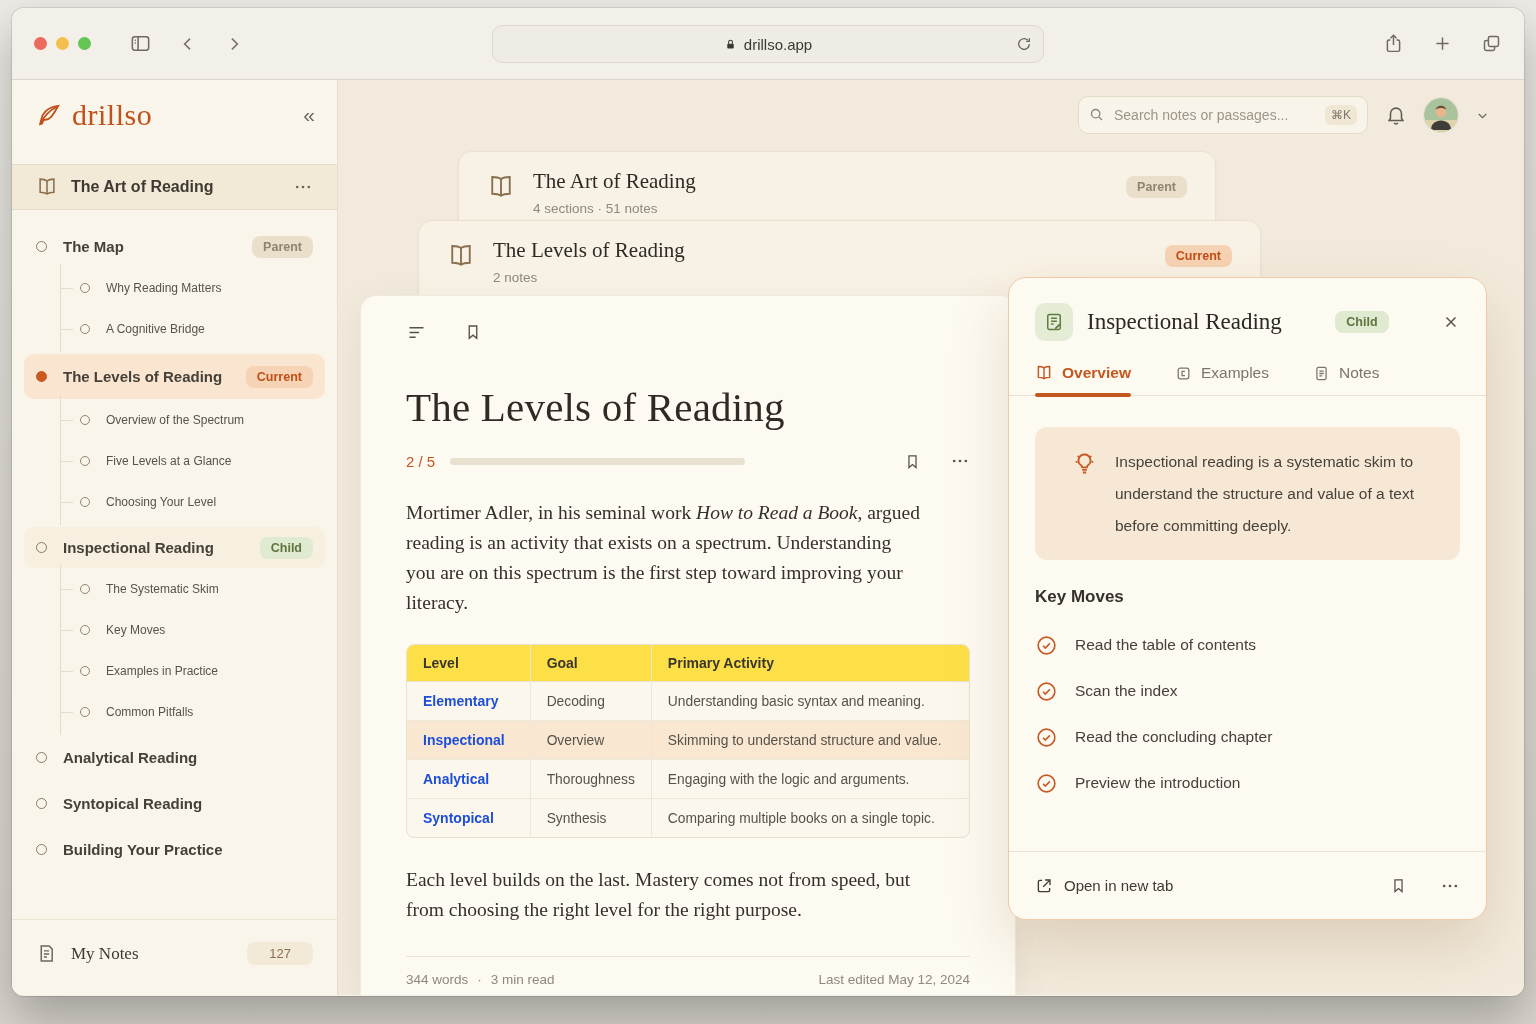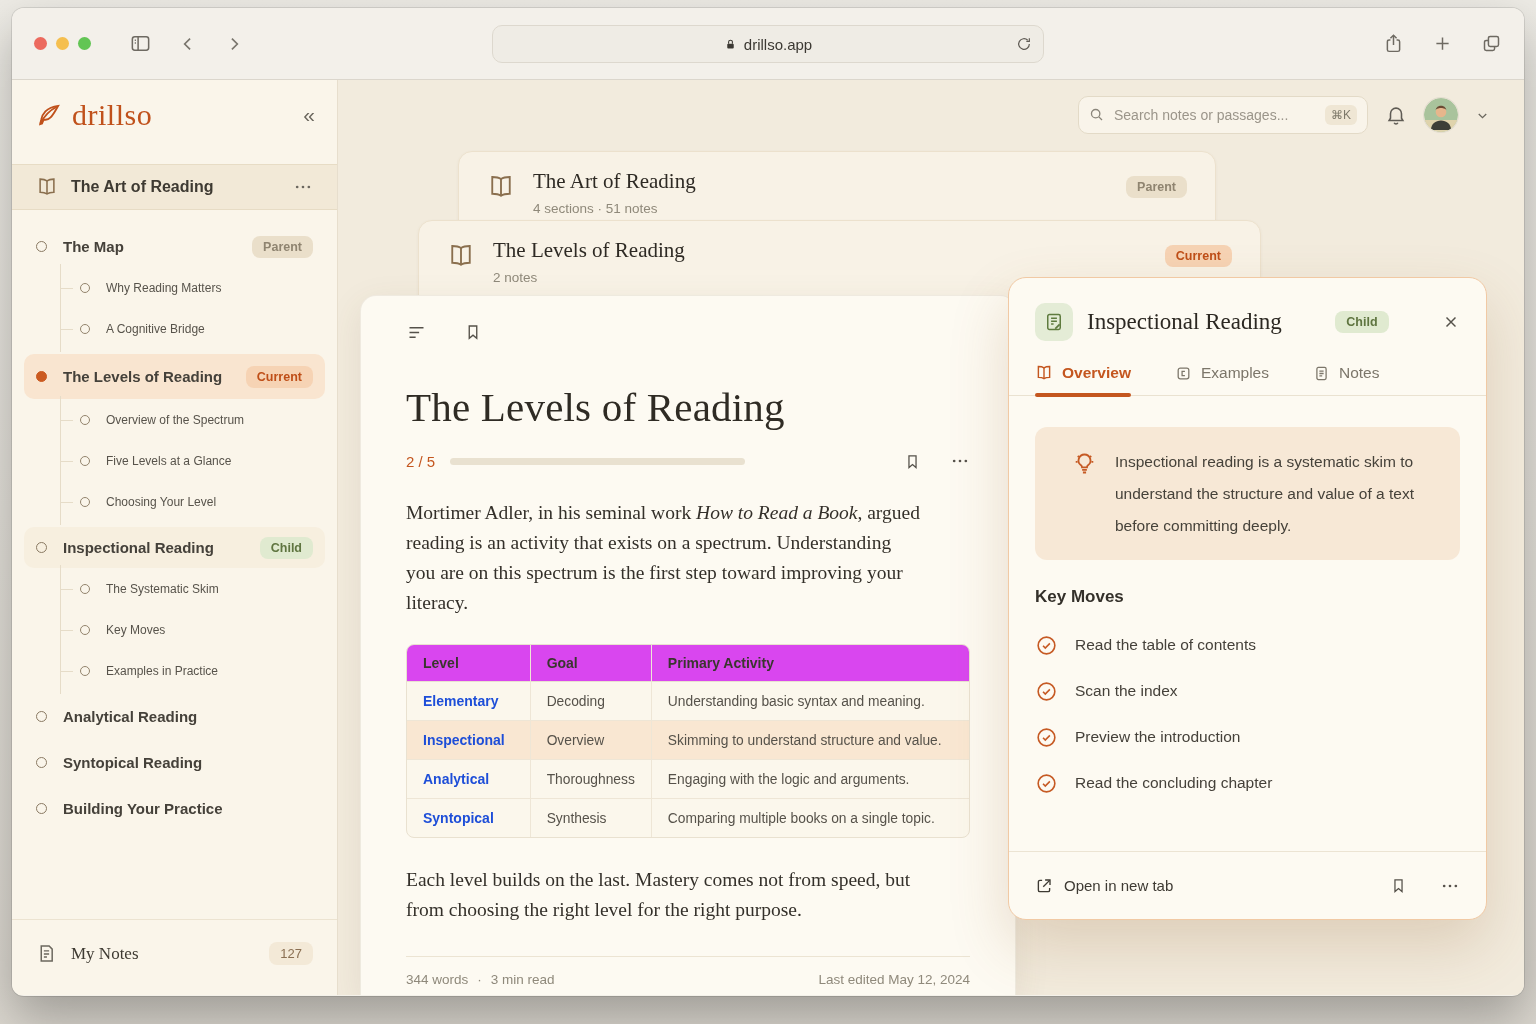--- a/index.html
+++ b/index.html
@@ -88,21 +88,21 @@
   .badge.neutral { background:#eadfca; color:#8f8470; }
   .badge.current { background:#f6d3b4; color:#bf4e17; }
   .badge.child   { background:#e0ead0; color:#5f7540; }
 
   .sidebar-footer {
     position:absolute; left:0; right:0; bottom:0; border-top:1px solid #ece3d1;
     padding:22px 24px 30px; display:flex; align-items:center; gap:14px;
   }
   .sidebar-footer .sf-icon { color:#6b675e; }
   .sidebar-footer .sf-label { font-family:"Liberation Serif", serif; font-size:17px; color:#3e3a32; }
-  .count-badge { margin-left:auto; background:#f3e9d7; color:#8a6f52; font-size:13px; padding:4px 11px; border-radius:8px; }
+  .count-badge { margin-left:auto; background:#f3e9d7; color:#8a6f52; font-size:13px; padding:4px 22px; border-radius:8px; }
 
   
   .content { flex:1; position:relative; background:#f2ebdd; overflow:hidden; }
 
   .topbar { position:absolute; top:16px; right:34px; display:flex; align-items:center; gap:17px; z-index:5; }
   .searchbox {
     width:290px; height:38px; background:#f9f4ea; border:1px solid #e3dac7; border-radius:10px;
     display:flex; align-items:center; gap:9px; padding:0 10px; color:#8a857a;
   }
   .searchbox input {
@@ -148,21 +148,21 @@
     font-family:"Liberation Serif", serif; font-size:19.5px; line-height:1.54; color:#34302a;
     margin-top:27px; max-width:518px;
   }
   .article p .em { font-style:italic; }
 
   .lvl-table {
     width:100%; margin-top:26px; border-collapse:separate; border-spacing:0;
     border:1px solid #e9e1d0; border-radius:8px; overflow:hidden; background:#fbf7ec;
   }
   .lvl-table th {
-    background:#d946ef; text-align:left; font-size:14px; font-weight:700; color:#3a362e;
+    background:#fde047; text-align:left; font-size:14px; font-weight:700; color:#3a362e;
     padding:10px 16px; border-bottom:1px solid #e9e1d0;
   }
   .lvl-table th:nth-child(1){ width:22%; } .lvl-table th:nth-child(2){ width:21%; }
   .lvl-table td {
     font-size:13.8px; color:#56524a; padding:11px 16px; border-bottom:1px solid #eee6d6;
   }
   .lvl-table td:first-child { font-weight:700; color:#1d4ed8; font-size:14px; }
   .lvl-table td:not(:last-child), .lvl-table th:not(:last-child) { border-right:1px solid #eee6d6; }
   .lvl-table tr:last-child td { border-bottom:none; }
   .lvl-table tr.hl td { background:#f9e7d2; }
@@ -336,20 +336,24 @@
             <span class="tree-label">The Systematic Skim</span>
           </div>
           <div class="tree-row child">
             <span class="bullet"></span>
             <span class="tree-label">Key Moves</span>
           </div>
           <div class="tree-row child">
             <span class="bullet"></span>
             <span class="tree-label">Examples in Practice</span>
           </div>
+          <div class="tree-row child">
+            <span class="bullet"></span>
+            <span class="tree-label">Common Pitfalls</span>
+          </div>
           <div class="tree-row toplevel">
             <span class="bullet"></span>
             <span class="tree-label">Analytical Reading</span>
           </div>
           <div class="tree-row toplevel">
             <span class="bullet"></span>
             <span class="tree-label">Syntopical Reading</span>
           </div>
           <div class="tree-row toplevel">
             <span class="bullet"></span>
@@ -602,30 +606,30 @@
                 </span>
                 <span class="kv-label">Scan the index</span>
               </li>
               <li>
                 <span class="kv-icon">
                   <svg width="23" height="23" viewBox="0 0 24 24" fill="none" stroke="currentColor" stroke-width="1.7">
                     <circle cx="12" cy="12" r="8.7"></circle>
                     <path d="m8.4 12.3 2.3 2.3 4.8-4.8"></path>
                   </svg>
                 </span>
-                <span class="kv-label">Preview the introduction</span>
+                <span class="kv-label">Read the concluding chapter</span>
               </li>
               <li>
                 <span class="kv-icon">
                   <svg width="23" height="23" viewBox="0 0 24 24" fill="none" stroke="currentColor" stroke-width="1.7">
                     <circle cx="12" cy="12" r="8.7"></circle>
                     <path d="m8.4 12.3 2.3 2.3 4.8-4.8"></path>
                   </svg>
                 </span>
-                <span class="kv-label">Read the concluding chapter</span>
+                <span class="kv-label">Preview the introduction</span>
               </li>
             </ul>
         </div>
 
         <div class="pop-footer">
           <span class="open-link">
             <span>
               <svg width="18" height="18" viewBox="0 0 24 24" fill="none" stroke="currentColor" stroke-width="1.8">
                   <path d="M9.5 4.5H6.5A2 2 0 0 0 4.5 6.5v11a2 2 0 0 0 2 2h11a2 2 0 0 0 2-2V14.5"></path>
                   <path d="M13.5 4h6.5v6.5"></path>

